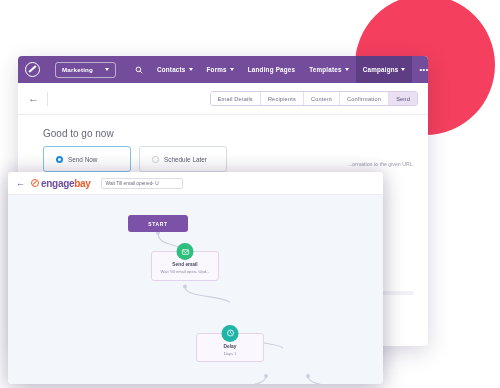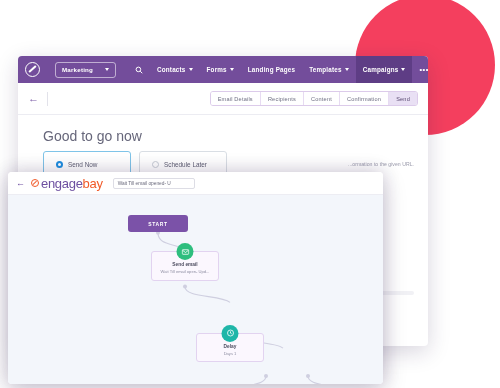--- a/index.html
+++ b/index.html
@@ -93,21 +93,21 @@
   .tab {
     font-size:5.6px; color:#6E6E82; letter-spacing:.2px;
     display:flex; align-items:center; padding:0 7px;
     border-right:1px solid #E7DBF2; white-space:nowrap; background:#fff;
   }
   .tab:last-child { border-right:none; }
   .tab.active { background:#E9E0F4; color:#5A4A72; }
 
   
   .app-body { padding: 13px 0 0 25px; position:relative; height: 100%; }
-  .good-label { font-size:14px; color:#66667A; margin-bottom:7px; }
+  .good-label { font-size:10px; color:#66667A; margin-bottom:7px; }
   .radio-row { display:flex; gap:8px; }
   .radio-card {
     width: 88px; height: 26px;
     border:1px solid #D9DEE4; border-radius:3px;
     display:flex; align-items:center; gap:5px; padding-left:12px;
     background:#fff;
   }
   .radio-card.selected { border-color:#7FC4E8; }
   .radio-dot {
     width:7px; height:7px; border-radius:50%;
@@ -143,21 +143,21 @@
   .eb-logo { display:flex; align-items:center; gap:2px; }
   .eb-mark {
     width:8px; height:8px; border-radius:50%;
     border:1.4px solid #F15A29; position:relative;
   }
   .eb-mark::after{
     content:""; position:absolute; left:1.2px; top:3.8px;
     width:5.4px; height:1.4px; background:#F15A29;
     transform:rotate(-42deg); transform-origin:left center;
   }
-  .eb-text { font-size:13px; font-weight:400; letter-spacing:-.3px; }
+  .eb-text { font-size:10px; font-weight:700; letter-spacing:-.3px; }
   .eb-engage { color:#6D4FA0; }
   .eb-bay { color:#F15A29; }
   .wf-name {
     margin-left:4px;
     border:1px solid #DDDDE5; border-radius:2px;
     height:11px; min-width:82px;
     display:flex; align-items:center; padding:0 4px;
     font-size:4.8px; color:#6B6B7D; white-space:nowrap;
   }
 

